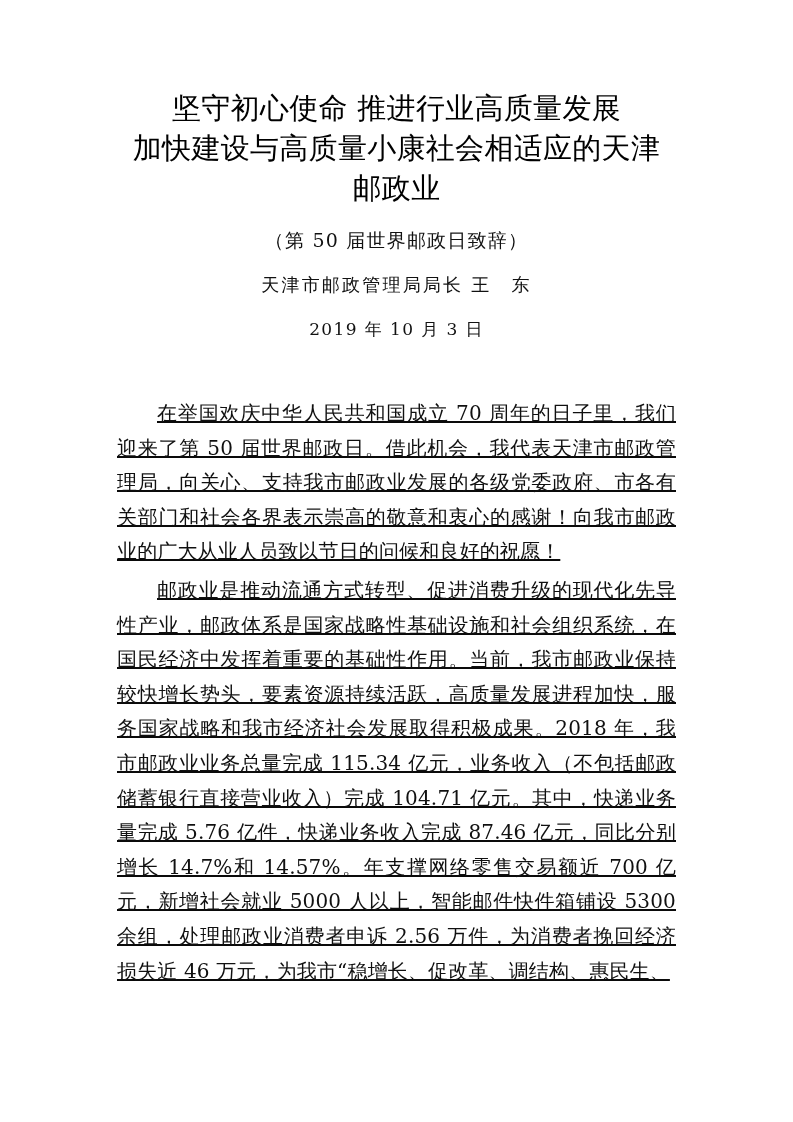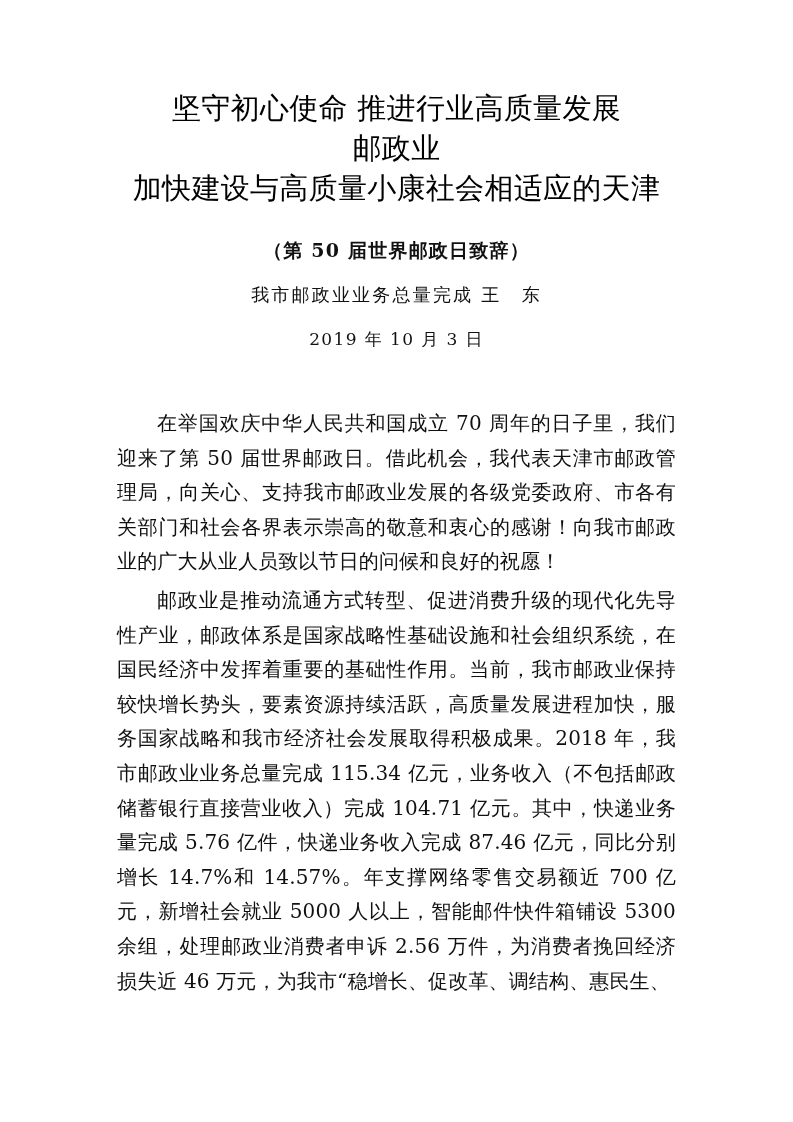--- a/index.html
+++ b/index.html
@@ -28,35 +28,34 @@
   
   .title-block {
     margin-top: 88px;
     text-align: center;
   }
   .doc-title {
     font-family: "DejaVu Serif", "Liberation Serif", serif;
     font-size: 29px;
     line-height: 40px;
     font-weight: normal;
-    margin: 12px;
+    margin: 2px;
     letter-spacing: 0.3px;
     color: #000;
   }
   .doc-title .tline { display: block; white-space: nowrap; }
 
   .subtitle {
     font-family: "DejaVu Serif", "Liberation Serif", serif;
     font-size: 19px;
     line-height: 32px;
     margin: 0;
     padding-top: 14px;
     letter-spacing: 1.2px;
     color: #111;
-    font-weight: bold;
   }
   .byline {
     font-family: "DejaVu Serif", "Liberation Serif", serif;
     font-size: 18px;
     line-height: 32px;
     margin: 0;
     padding-top: 13px;
     letter-spacing: 2.2px;
     color: #111;
   }
@@ -66,20 +65,21 @@
     line-height: 30px;
     margin: 0;
     padding-top: 13px;
     letter-spacing: 1.4px;
     color: #111;
   }
 
   
   .body-block {
     margin-top: 52px;
+    text-decoration: underline;
   }
   .para {
     font-family: "DejaVu Serif", "Liberation Serif", serif;
     font-size: 20px;
     line-height: 34.6px;
     margin: 0;
     text-align: justify;
     text-justify: inter-ideograph;
     text-indent: 2em;
     letter-spacing: 0.15px;
@@ -89,25 +89,25 @@
   .para + .para { margin-top: 4px; }
 </style>
 </head>
 <body>
 
 <div class="page">
 
   <div class="title-block">
     <h1 class="doc-title">
       <span class="tline">坚守初心使命 推进行业高质量发展</span>
+      <span class="tline">加快建设与高质量小康社会相适应的天津</span>
       <span class="tline">邮政业</span>
-      <span class="tline">加快建设与高质量小康社会相适应的天津</span>
     </h1>
     <p class="subtitle">（第 50 届世界邮政日致辞）</p>
-    <p class="byline">我市邮政业业务总量完成 王　东</p>
+    <p class="byline">天津市邮政管理局局长 王　东</p>
     <p class="dateline">2019 年 10 月 3 日</p>
   </div>
 
   <div class="body-block">
     <p class="para">在举国欢庆中华人民共和国成立 70 周年的日子里，我们迎来了第 50 届世界邮政日。借此机会，我代表天津市邮政管理局，向关心、支持我市邮政业发展的各级党委政府、市各有关部门和社会各界表示崇高的敬意和衷心的感谢！向我市邮政业的广大从业人员致以节日的问候和良好的祝愿！</p>
     <p class="para">邮政业是推动流通方式转型、促进消费升级的现代化先导性产业，邮政体系是国家战略性基础设施和社会组织系统，在国民经济中发挥着重要的基础性作用。当前，我市邮政业保持较快增长势头，要素资源持续活跃，高质量发展进程加快，服务国家战略和我市经济社会发展取得积极成果。2018 年，我市邮政业业务总量完成 115.34 亿元，业务收入（不包括邮政储蓄银行直接营业收入）完成 104.71 亿元。其中，快递业务量完成 5.76 亿件，快递业务收入完成 87.46 亿元，同比分别增长 14.7%和 14.57%。年支撑网络零售交易额近 700 亿元，新增社会就业 5000 人以上，智能邮件快件箱铺设 5300 余组，处理邮政业消费者申诉 2.56 万件，为消费者挽回经济损失近 46 万元，为我市“稳增长、促改革、调结构、惠民生、</p>
   </div>
 
 </div>
 

